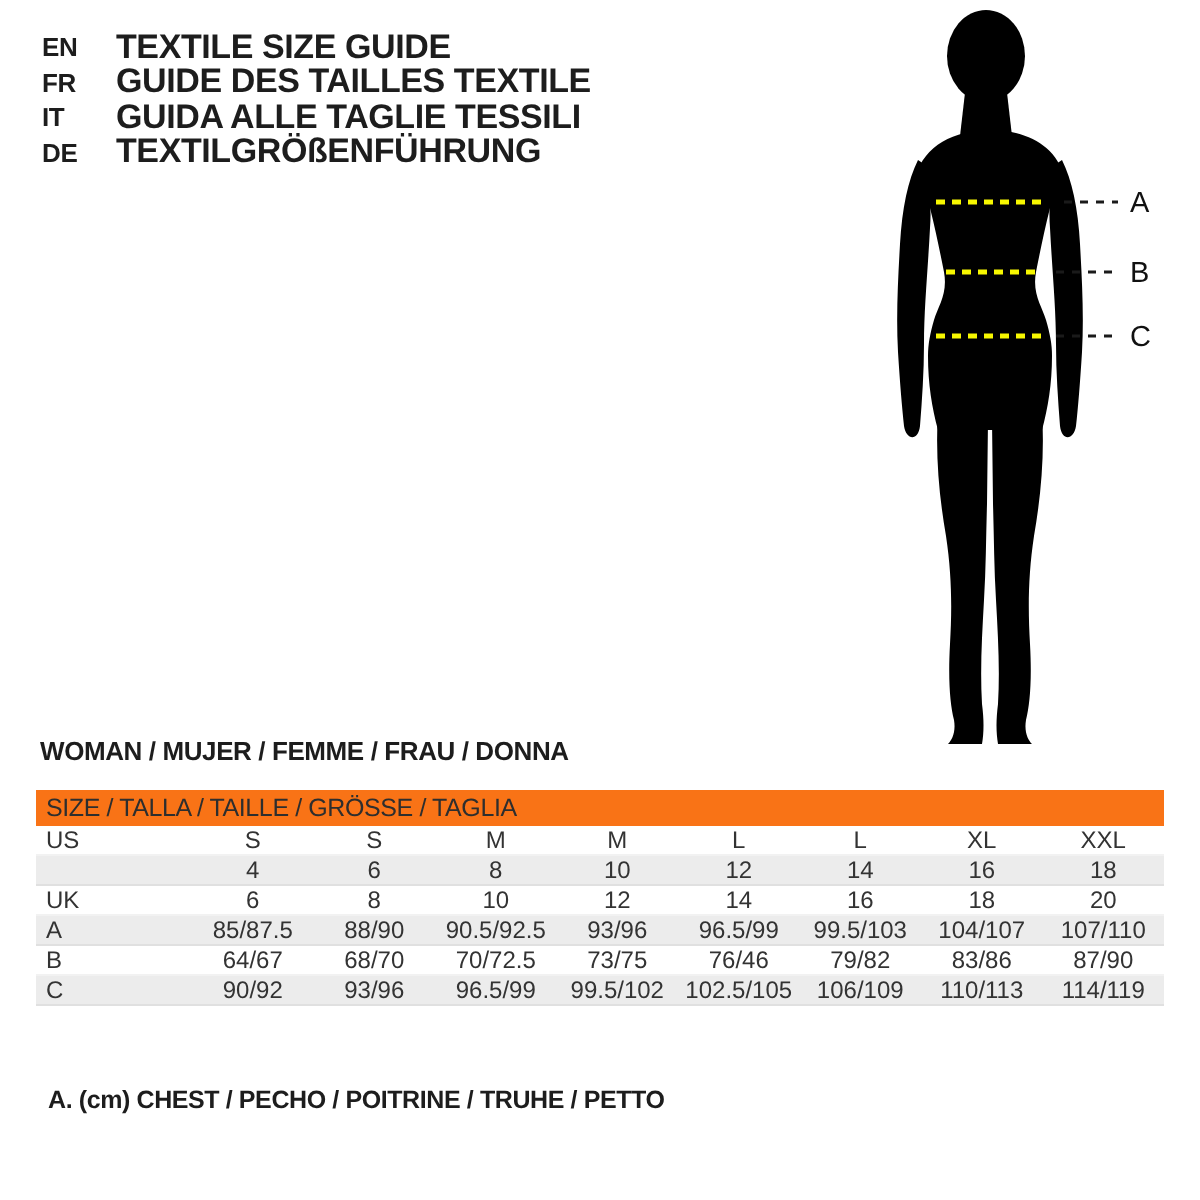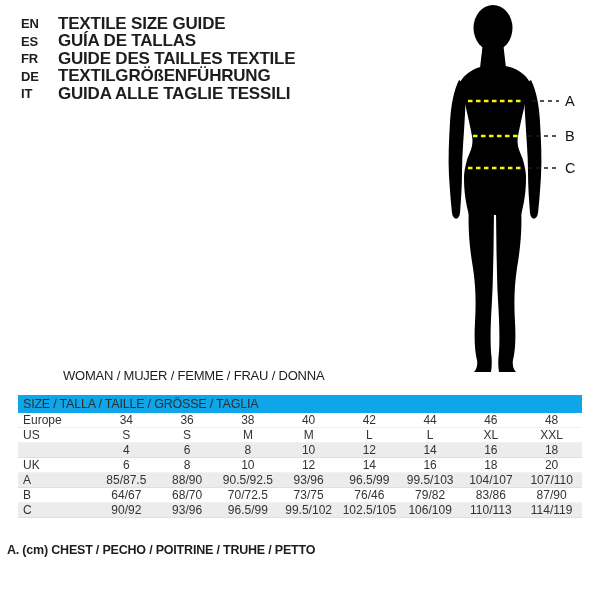--- a/index.html
+++ b/index.html
@@ -10,65 +10,61 @@
   .lang-list{position:absolute;left:21px;top:15px;}
   .lang-row{display:flex;height:17.5px;align-items:center;}
   .lang-code{width:37px;font-weight:bold;font-size:13px;letter-spacing:-0.2px;}
   .lang-label{font-weight:bold;font-size:17px;letter-spacing:-0.2px;white-space:nowrap;}
 
   
   .figure-svg{position:absolute;left:420px;top:0px;width:180px;height:380px;}
   .marker-label{font-family:"Liberation Sans",sans-serif;font-size:14.5px;fill:#111;}
 
   
-  .section-title{position:absolute;left:20px;top:368px;font-weight:normal;font-size:13px;
-                 letter-spacing:-0.2px;white-space:nowrap;margin-left:43px;}
+  .section-title{position:absolute;left:20px;top:368px;font-weight:bold;font-size:13px;
+                 letter-spacing:-0.2px;white-space:nowrap;}
 
   
   .size-table{position:absolute;left:18px;top:395px;width:564px;font-size:12px;color:#333;}
   .table-header{height:18px;line-height:18px;background:#c9c9c9;color:#2e2e2e;
                 padding-left:5px;font-size:12.5px;letter-spacing:-0.2px;}
   .t-row{display:flex;height:15px;line-height:15px;border-bottom:1px solid rgba(0,0,0,0.05);box-sizing:border-box;}
   .t-row.striped{background:#ececec;}
   .t-label{width:78px;padding-left:5px;box-sizing:border-box;text-align:left;}
   .t-cell{width:60.75px;text-align:center;}
 
   
-  .measure-legend{position:absolute;left:7px;top:543px;}
+  .measure-legend{position:absolute;left:24px;top:543px;}
   .legend-line{height:17.5px;font-weight:bold;font-size:12.5px;letter-spacing:-0.2px;white-space:nowrap;}
 </style>
 </head>
 <body>
 
 <div id="page">
 
   <div class="lang-list" id="lang-list">
     <div class="lang-row">
       <span class="lang-code">EN</span>
       <span class="lang-label">TEXTILE SIZE GUIDE</span>
     </div>
 
-    <div class="lang-row">
-      <span class="lang-code">ES</span>
-      <span class="lang-label">GUÍA DE TALLAS</span>
-    </div>
 
     <div class="lang-row">
       <span class="lang-code">FR</span>
       <span class="lang-label">GUIDE DES TAILLES TEXTILE</span>
     </div>
 
     <div class="lang-row">
-      <span class="lang-code">DE</span>
-      <span class="lang-label">TEXTILGRÖßENFÜHRUNG</span>
+      <span class="lang-code">IT</span>
+      <span class="lang-label">GUIDA ALLE TAGLIE TESSILI</span>
     </div>
 
     <div class="lang-row">
-      <span class="lang-code">IT</span>
-      <span class="lang-label">GUIDA ALLE TAGLIE TESSILI</span>
+      <span class="lang-code">DE</span>
+      <span class="lang-label">TEXTILGRÖßENFÜHRUNG</span>
     </div>
   </div>
 
   <svg class="figure-svg" viewBox="0 0 180 380">
     <g fill="#000000">
       <ellipse cx="73" cy="28" rx="19.5" ry="23"></ellipse>
       <path d="M63,42 L83,42 L86,68 L60,68 Z"></path>
       <path d="M38,88 C42,73 57,65 75,65 C93,65 108,73 112,88
                C109,95 106,99 105,104 C102,116 100,126 98,136 C96,147 101,153 103,160
                C105,167 106,172 106,178 C106,192 104,204 101,215
@@ -97,33 +93,22 @@
     <text class="marker-label" x="145" y="141">B</text>
 
     <line x1="48" y1="168" x2="102" y2="168" stroke="#f7f700" stroke-width="2.6" stroke-dasharray="4.5 3.5"></line>
     <line x1="108" y1="168" x2="139" y2="168" stroke="#1a1a1a" stroke-width="1.6" stroke-dasharray="4 4"></line>
     <text class="marker-label" x="145" y="173">C</text>
   </svg>
 
   <div class="section-title">WOMAN / MUJER / FEMME / FRAU / DONNA</div>
 
   <div class="size-table">
-    <div class="table-header" style="background: #0ea5e9;">SIZE / TALLA / TAILLE / GRÖSSE / TAGLIA</div>
+    <div class="table-header" style="background: #f97316;">SIZE / TALLA / TAILLE / GRÖSSE / TAGLIA</div>
     <div id="table-body">
-    <div class="t-row">
-      <span class="t-label">Europe</span>
-    <span class="t-cell">34</span>
-          <span class="t-cell">36</span>
-          <span class="t-cell">38</span>
-          <span class="t-cell">40</span>
-          <span class="t-cell">42</span>
-          <span class="t-cell">44</span>
-          <span class="t-cell">46</span>
-          <span class="t-cell">48</span>
-        </div>
 
     <div class="t-row">
       <span class="t-label">US</span>
     <span class="t-cell">S</span>
           <span class="t-cell">S</span>
           <span class="t-cell">M</span>
           <span class="t-cell">M</span>
           <span class="t-cell">L</span>
           <span class="t-cell">L</span>
           <span class="t-cell">XL</span>

